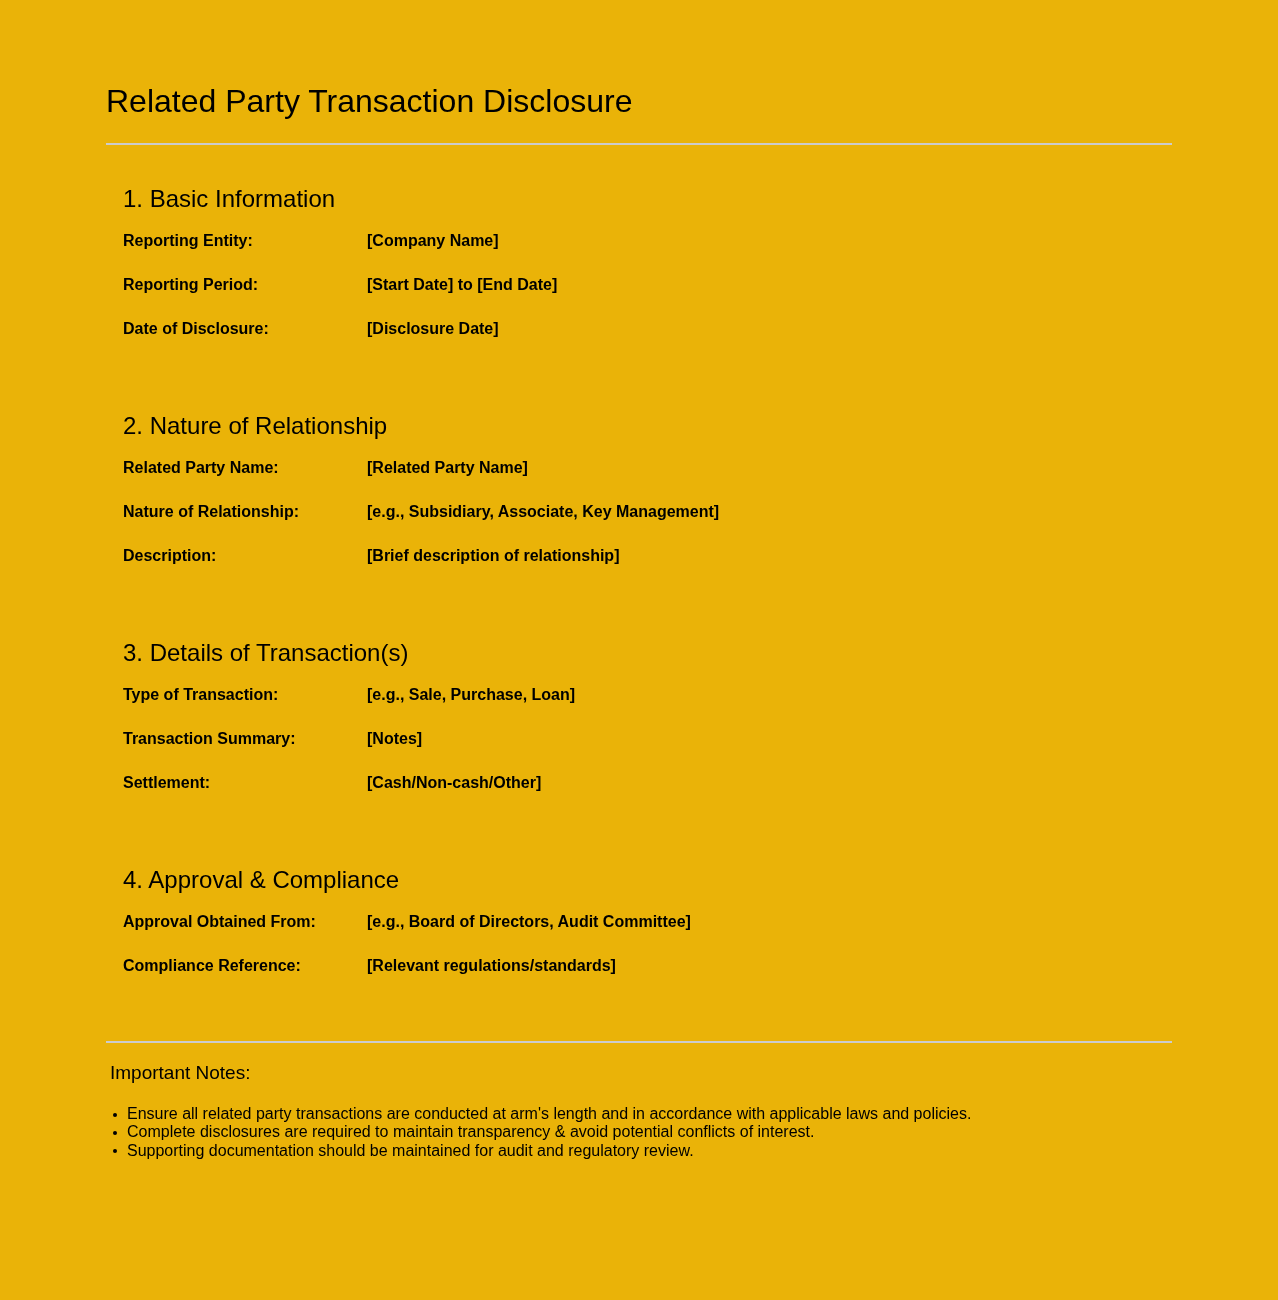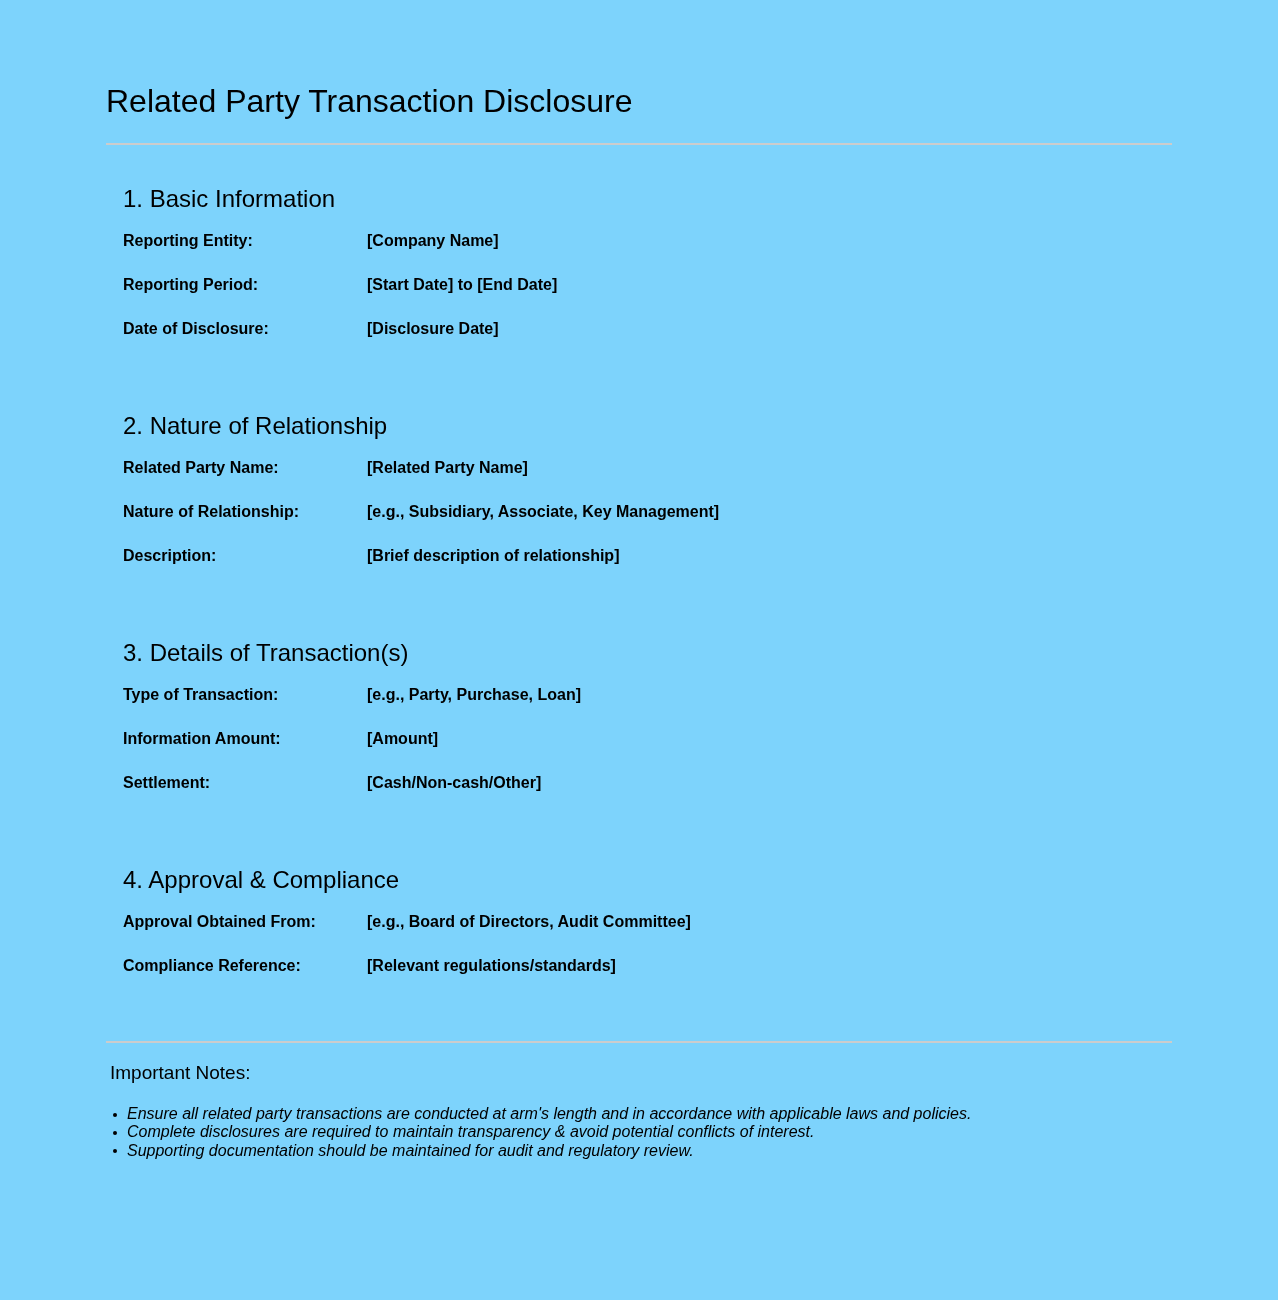--- a/index.html
+++ b/index.html
@@ -10,21 +10,21 @@
   }
   body {
     font-family: "Liberation Sans", "DejaVu Sans", sans-serif;
     color: #000000;
     -webkit-font-smoothing: antialiased;
   }
   .page {
     width: 1278px;
     min-height: 1300px;
     margin: 0 auto;
-    background: #7dd3fc;
+    background: #eab308;
     padding: 83px 106px 40px 106px;
     display: flex;
     flex-direction: column;
     align-items: stretch;
   }
   .doc-title {
     font-size: 32px;
     font-weight: 400;
     line-height: 37px;
     margin: 0 0 23px 0;
@@ -68,21 +68,20 @@
   .notes-list {
     list-style: none;
     margin: 21px 0 0 0;
     padding: 0;
   }
   .notes-list li {
     position: relative;
     padding-left: 21px;
     font-size: 16px;
     line-height: 18.4px;
-    font-style: italic;
   }
   .notes-list li::before {
     content: "";
     position: absolute;
     left: 7px;
     top: 7.5px;
     width: 4px;
     height: 4px;
     border-radius: 50%;
     background: #000000;
@@ -126,25 +125,25 @@
     <div class="field-row">
       <span class="field-label">Description:</span>
       <span class="field-value">[Brief description of relationship]</span>
     </div>
   </section>
 
   <section class="doc-section">
     <h2 class="section-heading">3. Details of Transaction(s)</h2>
     <div class="field-row">
       <span class="field-label">Type of Transaction:</span>
-      <span class="field-value">[e.g., Party, Purchase, Loan]</span>
+      <span class="field-value">[e.g., Sale, Purchase, Loan]</span>
     </div>
     <div class="field-row">
-      <span class="field-label">Information Amount:</span>
-      <span class="field-value">[Amount]</span>
+      <span class="field-label">Transaction Summary:</span>
+      <span class="field-value">[Notes]</span>
     </div>
     <div class="field-row">
       <span class="field-label">Settlement:</span>
       <span class="field-value">[Cash/Non-cash/Other]</span>
     </div>
   </section>
 
   <section class="doc-section">
     <h2 class="section-heading">4. Approval &amp; Compliance</h2>
     <div class="field-row">

